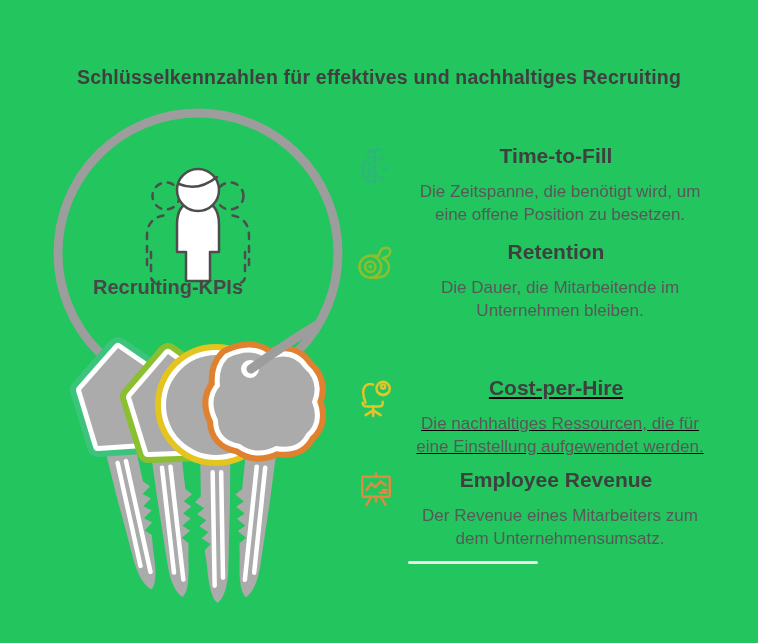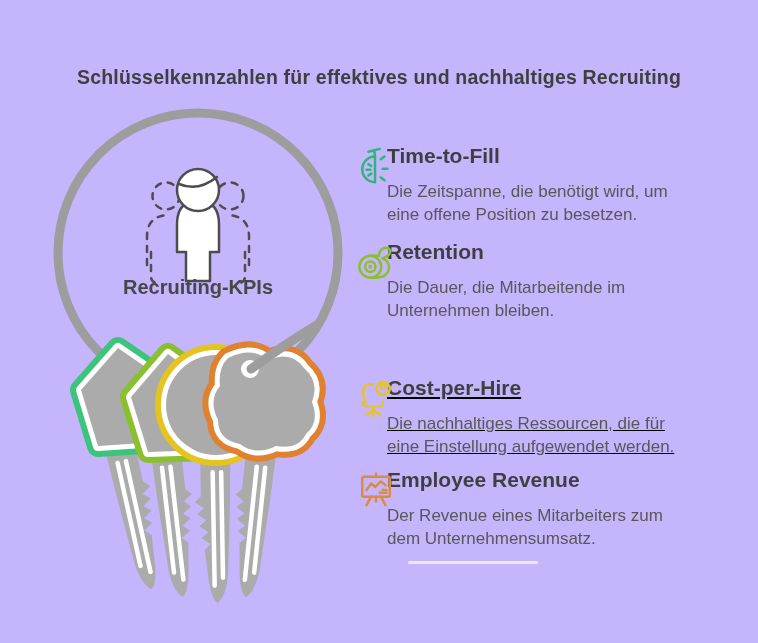--- a/index.html
+++ b/index.html
@@ -1,25 +1,25 @@
 <!DOCTYPE html>
 <html><head>
 <meta charset="utf-8">
 <style>
   html,body{margin:0;padding:0;background:#fff;}
-  .page{position:relative;width:758px;height:643px;background:#c4b5fd;overflow:hidden;
+  .page{position:relative;width:758px;height:643px;background:#22c55e;overflow:hidden;
         font-family:"Liberation Sans",sans-serif;}
   .title{position:absolute;top:66px;left:0;width:100%;text-align:center;
          font-size:19.5px;font-weight:bold;color:#3f3f3f;letter-spacing:.2px;}
   .scene{position:absolute;left:20px;top:100px;width:350px;height:510px;}
-  .kpi-label{position:absolute;left:93px;top:276px;width:210px;text-align:center;
+  .kpi-label{position:absolute;left:93px;top:276px;width:210px;
              font-size:20px;font-weight:bold;color:#474747;}
   .kpi-item{position:absolute;left:357px;width:345px;}
   .kpi-item .icon{position:absolute;left:0;top:1px;width:38px;height:42px;}
-  .kpi-texts{margin-left:30px;}
+  .kpi-texts{margin-left:53px;text-align:center;}
   .kpi-name{font-size:21px;font-weight:bold;color:#3f3f3f;margin:0 0 12px 0;line-height:24px;}
   .kpi-desc{font-size:17px;color:#585858;line-height:23px;width:300px;margin:0;}
   .item-0{top:144px;} .item-1{top:240px;} .item-2{top:376px;text-decoration:underline;} .item-3{top:468px;}
   .divider{position:absolute;left:408px;top:561px;width:130px;height:3px;
            background:#e9e9e9;border-radius:2px;}
 </style>
 </head>
 <body>
 
 <div class="page">

